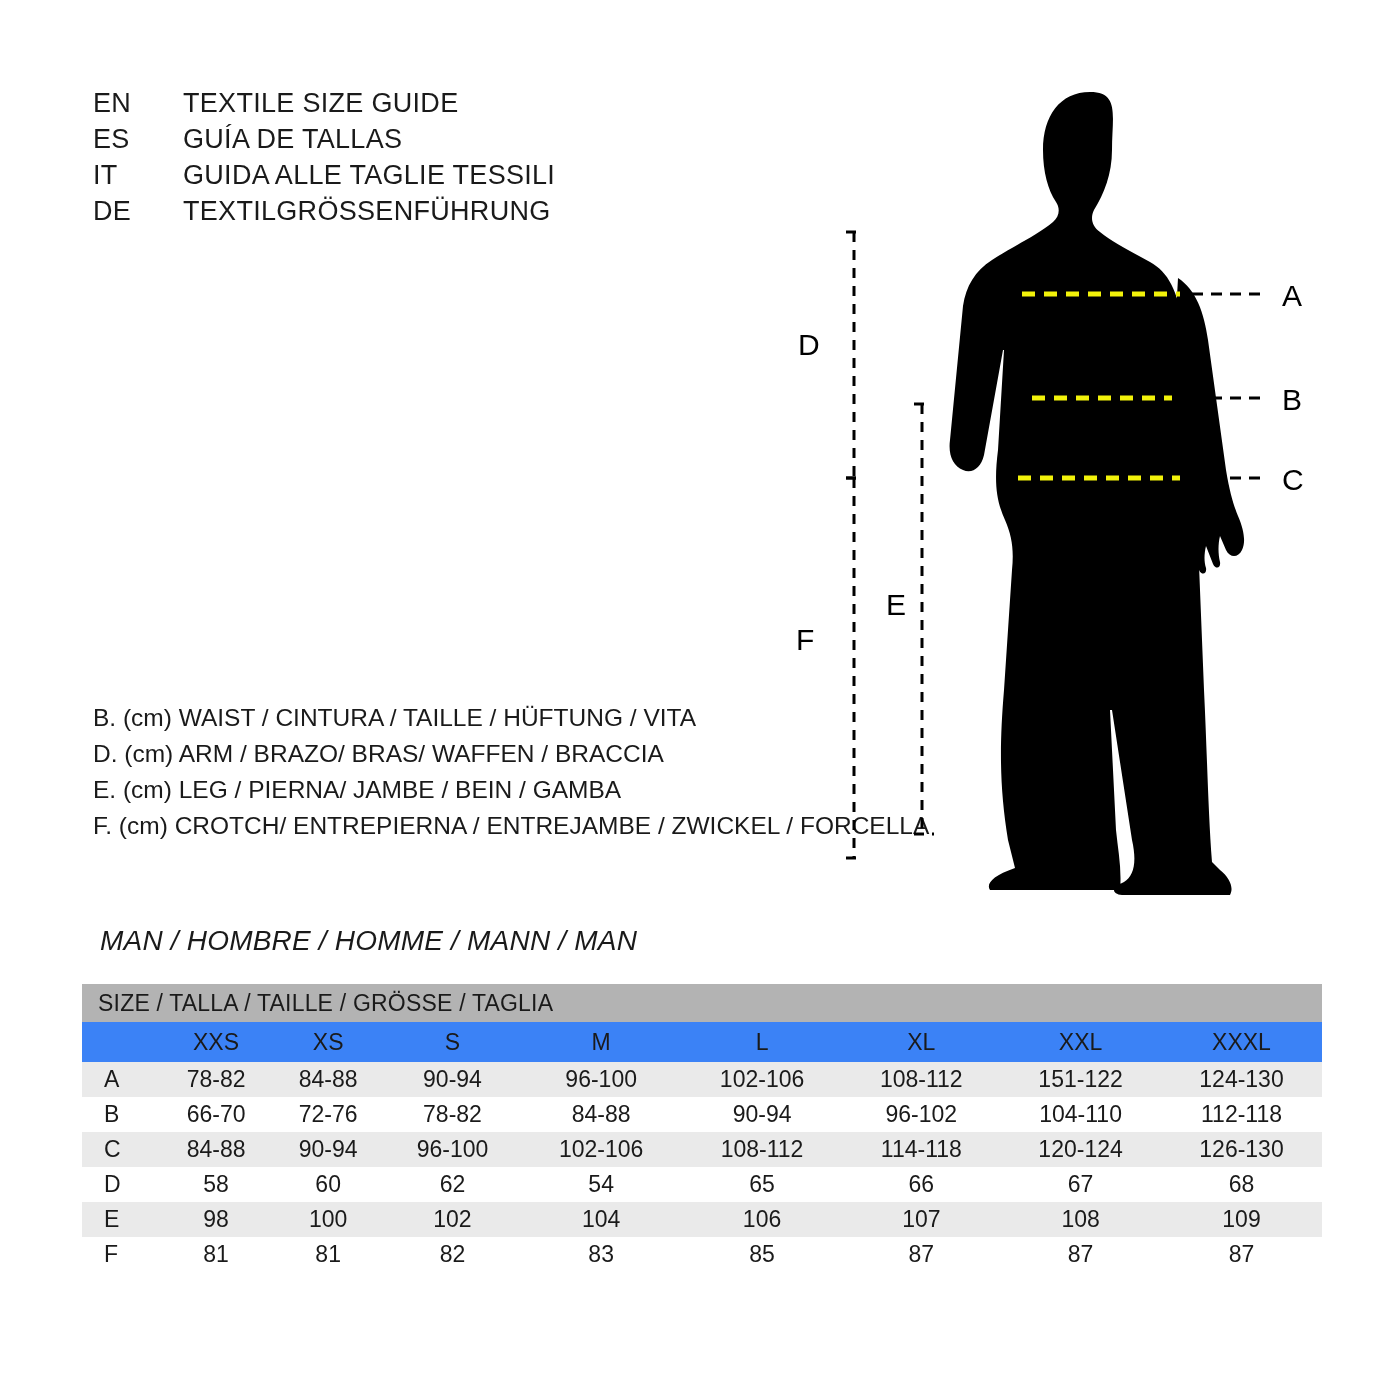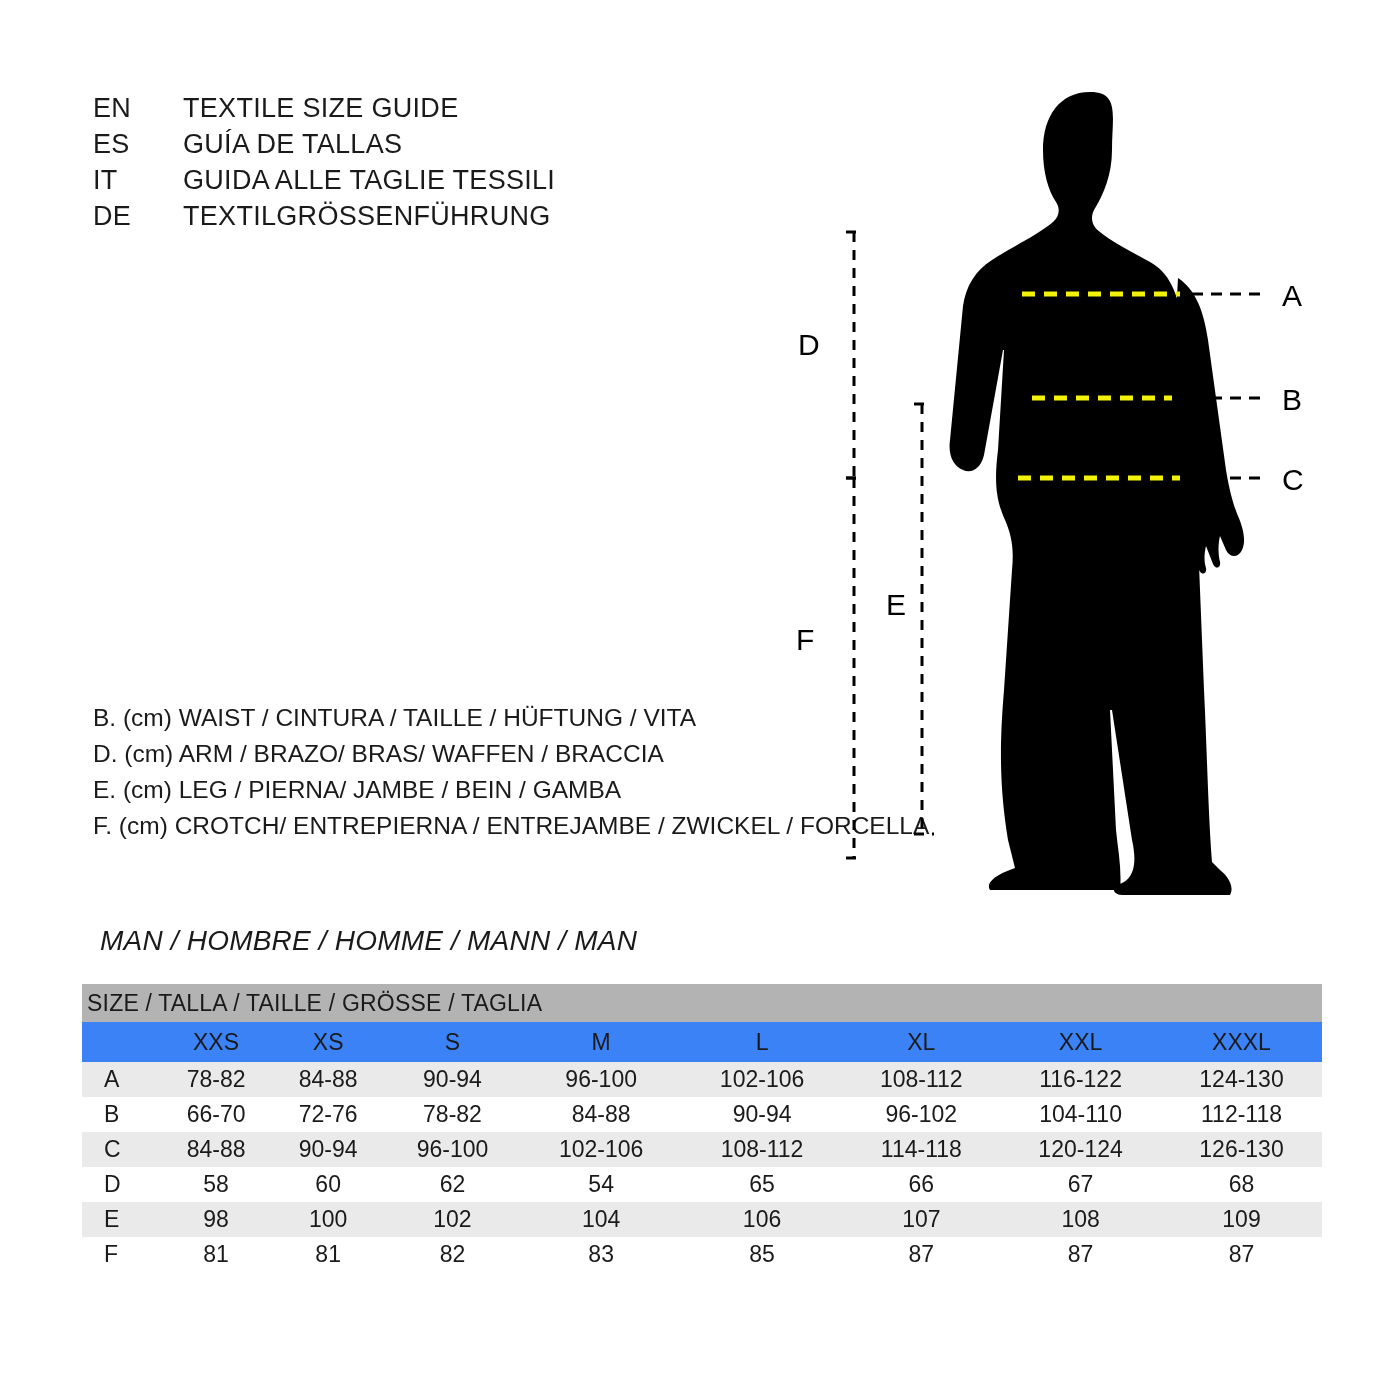--- a/index.html
+++ b/index.html
@@ -19,21 +19,21 @@
 
   
   #title-block {
     position: absolute;
     left: 93px;
     top: 88px;
     width: 620px;
   }
   .title-row {
     display: flex;
-    align-items: flex-end;
+    align-items: flex-start;
     height: 36px;
     font-size: 27px;
     letter-spacing: 0.3px;
   }
   .title-lang {
     width: 90px;
     flex: none;
   }
   .title-text { white-space: nowrap; }
 
@@ -80,21 +80,21 @@
   #size-table td, #size-table th {
     padding: 0;
     height: 35px;
     font-weight: normal;
     text-align: center;
     color: #1a1a1a;
   }
   #size-table .head-row td {
     background: #b3b3b3;
     text-align: left;
-    padding-left: 5px;
+    padding-left: 16px;
     height: 38px;
     font-size: 23px;
     letter-spacing: 0.2px;
   }
   #size-table .sizes-row td { background: #3b82f6; height: 40px; }
   #size-table tr.shade td { background: #eaeaea; }
   #size-table tr.plain td { background: #ffffff; }
   #size-table td.rowlabel {
     text-align: left;
     padding-left: 22px;
@@ -266,21 +266,21 @@
     </tr>
 
     <tr class="shade">
       <td class="rowlabel">A</td>
       <td>78-82</td>
       <td>84-88</td>
       <td>90-94</td>
       <td>96-100</td>
       <td>102-106</td>
       <td>108-112</td>
-      <td>116-122</td>
+      <td>151-122</td>
       <td>124-130</td>
     </tr>
 
     <tr class="plain">
       <td class="rowlabel">B</td>
       <td>66-70</td>
       <td>72-76</td>
       <td>78-82</td>
       <td>84-88</td>
       <td>90-94</td>

